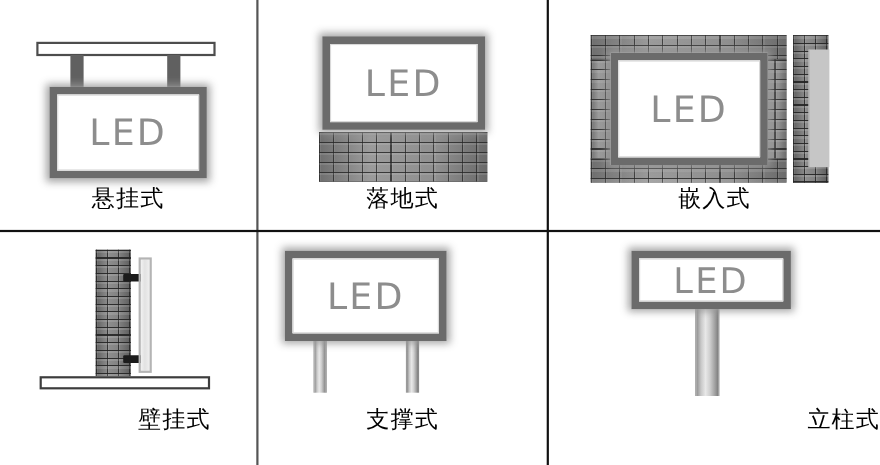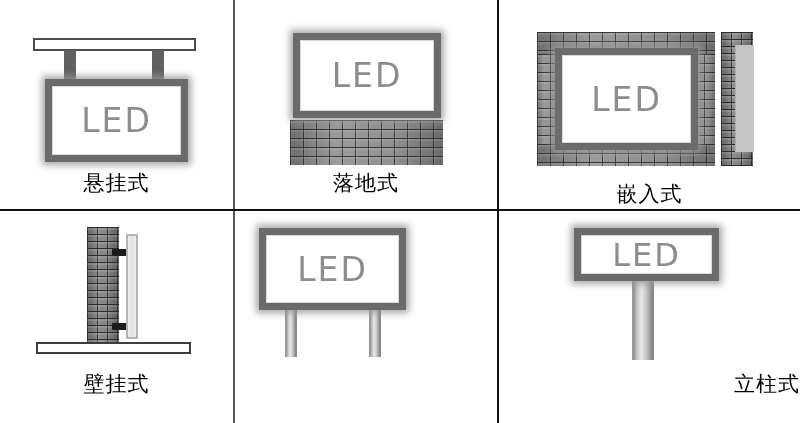--- a/index.html
+++ b/index.html
@@ -50,21 +50,21 @@
     height: 100%;
   }
   .caption {
     position: absolute;
     width: 100%;
     text-align: center;
     font-size: 21px;
     line-height: 26px;
     color: #000000;
     letter-spacing: 1px;
-    font-family: Liberation Serif, serif;
+    font-family: Liberation Mono, monospace;
   }
 
   
   .board {
     position: absolute;
     box-sizing: border-box;
     background: #ffffff;
     border: 7px solid #6b6b6b;
     box-shadow: 0 0 7px 3px rgba(150,150,150,0.85);
   }
@@ -221,50 +221,51 @@
 
       <div class="board" style="left:56px; top:48px; width:143px; height:102px;">
         <div class="inner">
           <span class="led-text" style="font-size:33px;">LED</span>
         </div>
       </div>
 
       <div class="brick fine" style="left:222px; top:32px; width:32px; height:134px;"></div>
       <div class="side-panel" style="left:236px; top:45px; width:18px; height:107px;"></div>
     </div>
-    <div class="caption" style="top:170px;margin-top:11px;">嵌入式</div>
+    <div class="caption" style="top:170px;">嵌入式</div>
   </div>
 
   <div class="cell" style="left:0px; top:211px; width:233px; height:212px;">
     <div class="art">
 
       <div class="brick fine" style="left:87px; top:16px; width:32px; height:117px;"></div>
 
       <div class="bracket" style="left:112px; top:38px; width:19px; height:7px;"></div>
       <div class="bracket" style="left:112px; top:112px; width:19px; height:7px;"></div>
 
       <div class="wall-panel" style="left:126px; top:23px; width:12px; height:105px;"></div>
 
       <div class="ground" style="left:36px; top:131px; width:155px; height:12px;"></div>
     </div>
-    <div class="caption" style="top:160px;">壁挂式</div>
+    <div class="caption" style="top:160px;padding-left:42px;">壁挂式</div>
   </div>
 
   <div class="cell" style="left:235px; top:211px; width:262px; height:212px;">
     <div class="art">
 
       <div class="post-round" style="left:50px; top:96px; width:10px; height:50px;"></div>
       <div class="post-round" style="left:134px; top:96px; width:10px; height:50px;"></div>
 
       <div class="board" style="left:24px; top:17px; width:147px; height:82px;">
         <div class="inner">
           <span class="led-text" style="font-size:33px;">LED</span>
         </div>
       </div>
     </div>
+    <div class="caption" style="top:160px;">支撑式</div>
   </div>
 
   <div class="cell" style="left:499px; top:211px; width:301px; height:212px;">
     <div class="art">
 
       <div class="post-round" style="left:133px; top:68px; width:20px; height:81px;"></div>
 
       <div class="board" style="left:75px; top:17px; width:145px; height:53px;">
         <div class="inner">
           <span class="led-text" style="font-size:32px;">LED</span>

